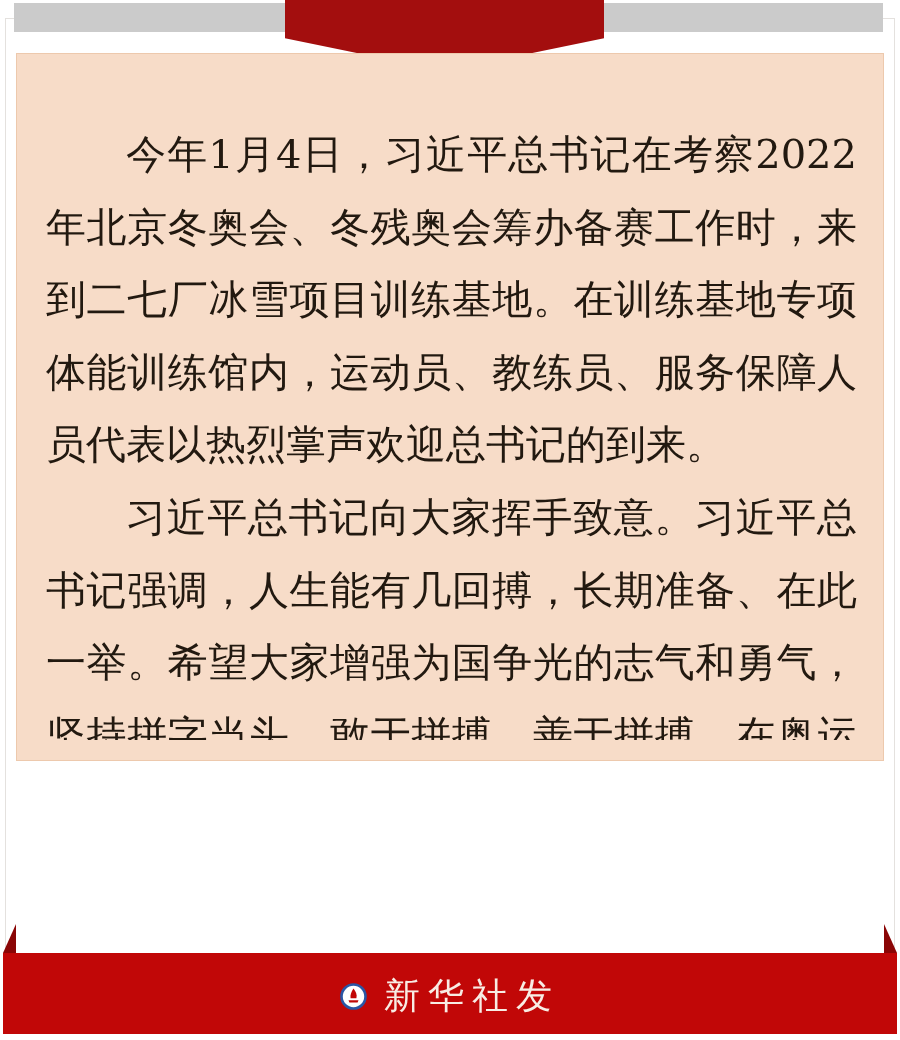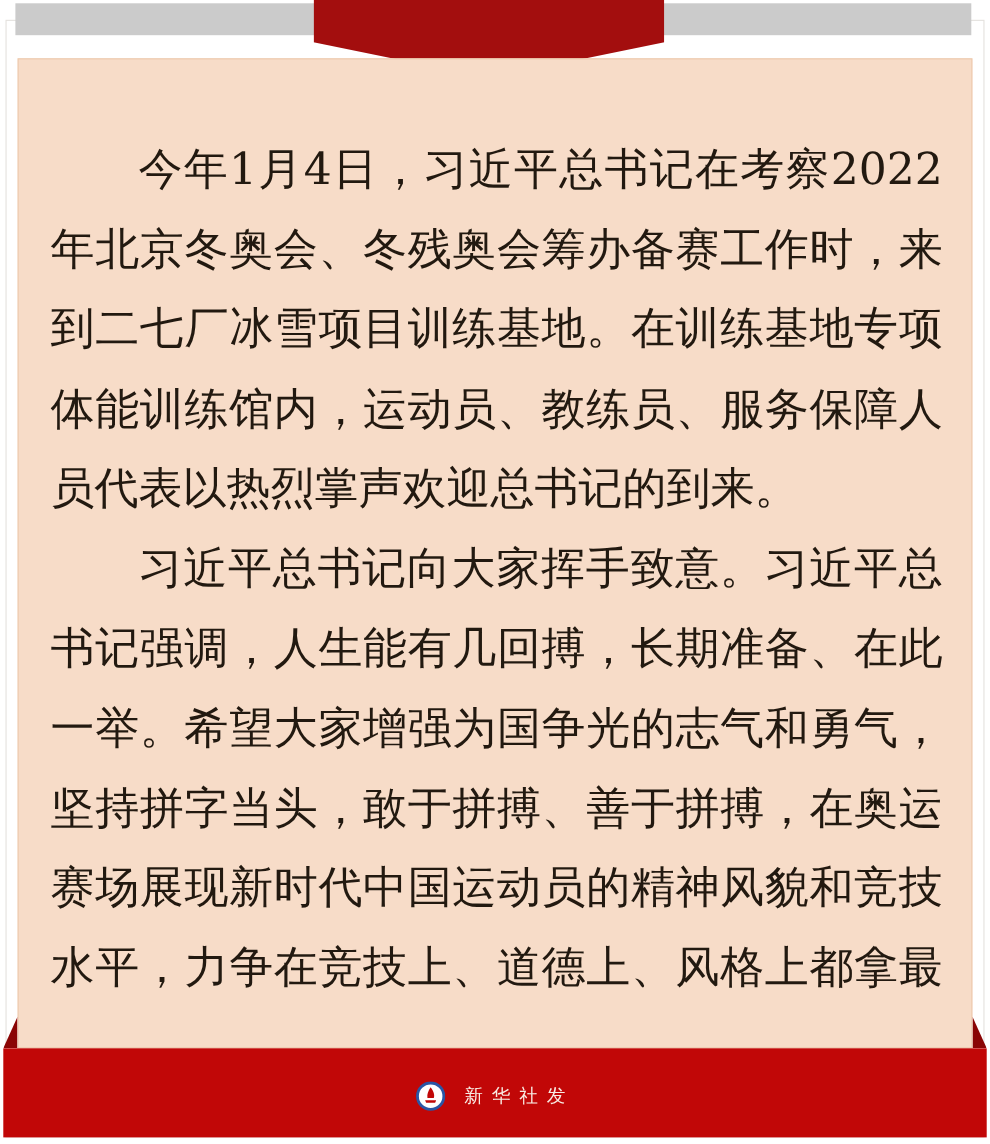--- a/index.html
+++ b/index.html
@@ -27,21 +27,21 @@
   .gray-bar{
     position:absolute;left:14px;top:3px;width:869px;height:29px;
     background:var(--gray-bar);
   }
   .ribbon{
     position:absolute;left:285px;top:0;width:319px;height:71px;
     background:var(--ribbon-red);
     clip-path:polygon(0 0,100% 0,100% 54%,50% 100%,0 54%);
   }
   .card{
-    position:absolute;left:16px;top:53px;width:868px;height:900px;
+    position:absolute;left:16px;top:53px;width:868px;height:708px;
     background:var(--card-bg);
     border:1px solid var(--card-border);
     box-sizing:border-box;
   }
   .card-text{
     position:absolute;left:29px;right:26px;top:64px;bottom:20px;
     font-size:40px;line-height:72.6px;
     color:var(--ink);
     text-align:justify;
     overflow:hidden;
@@ -52,21 +52,21 @@
   .fold-right{left:884px;clip-path:polygon(0 0,100% 100%,0 100%);}
   .footer{
     position:absolute;left:3px;top:953px;width:894px;height:81px;
     background:var(--footer-red);
     display:flex;align-items:center;justify-content:center;gap:17px;
     padding-top:6px;box-sizing:border-box;
   }
   .logo{flex:0 0 auto;display:block;}
   .credit{
     color:var(--credit);
-    font-size:17px;
+    font-size:36px;
     letter-spacing:8px;
     font-family:Liberation Serif, serif;
     white-space:nowrap;
   }
 </style>
 </head>
 <body>
 
 <div id="stage">
 

